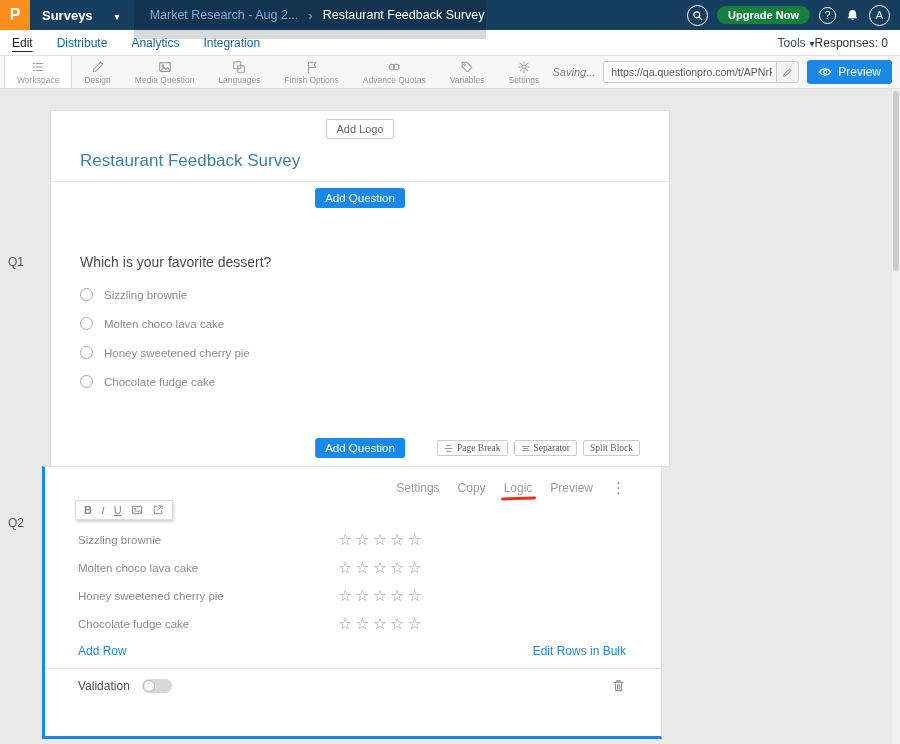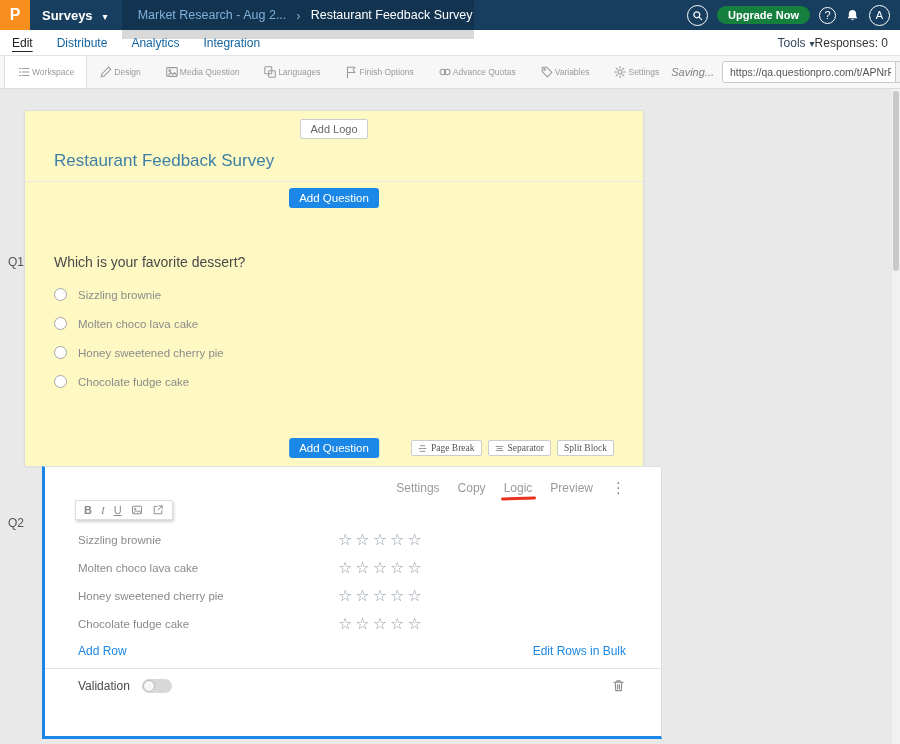--- a/index.html
+++ b/index.html
@@ -3,21 +3,21 @@
 <meta charset="utf-8">
 <style>
   * { margin:0; padding:0; box-sizing:border-box; }
   html,body { width:900px; height:744px; overflow:hidden; }
   body { font-family:"Liberation Sans","DejaVu Sans",sans-serif; background:#e9e9e9; }
 
   
   .topbar { height:30px; background:#173e5e; display:flex; align-items:center; color:#fff; }
   .logo { width:30px; height:30px; background:#f78e1e; display:flex; align-items:center; justify-content:center;
           font-weight:bold; font-size:16px; cursor:pointer; flex:none; }
-  .surveys { display:flex; align-items:center; gap:10px; margin-left:12px; font-size:13px; font-weight:600; cursor:pointer; flex:none; }
+  .surveys { display:flex; align-items:center; gap:22px; margin-left:12px; font-size:13px; font-weight:600; cursor:pointer; flex:none; }
   .caret::after { content:"▾"; font-size:10px; }
   .caret.dark::after { color:#33475b; }
   .bc-strip { height:48px; display:flex; align-items:center; background:rgba(0,0,0,.15); margin-left:14px;
               padding:0 16px; width:352px; flex:none; overflow:hidden; }
   .bc-parent { color:#7fb0d8; font-size:12.5px; white-space:nowrap; cursor:pointer; }
   .bc-sep { color:#8fa8bd; margin:0 10px; font-size:13px; }
   .bc-sep::after { content:"›"; }
   .bc-current { color:#fff; font-size:12.5px; white-space:nowrap; }
   .topbar-right { margin-left:auto; display:flex; align-items:center; gap:9px; padding-right:10px; }
   .tb-circle { width:21px; height:21px; border:1.5px solid #fff; border-radius:50%; display:flex;
@@ -34,42 +34,42 @@
   .menubar { height:26px; background:#fff; border-bottom:1px solid #e2e2e2; display:flex; align-items:center;
              padding:0 12px; font-size:12px; }
   .tab { margin-right:24px; color:#1464a0; cursor:pointer; }
   .tab.active { color:#222; text-decoration:underline; text-underline-offset:4px; }
   .menubar-right { margin-left:auto; display:flex; align-items:center; }
   .tools { color:#33475b; display:flex; align-items:center; gap:4px; cursor:pointer; }
   .responses { color:#333; cursor:pointer; }
 
   
   .toolbar { height:33px; background:#f7f7f7; border-bottom:1px solid #dcdcdc; display:flex; align-items:stretch; padding-left:4px; }
-  .tool-item { display:flex; align-items:center; justify-content:center; padding:0 12px;
+  .tool-item { display:flex; flex-direction:column; align-items:center; justify-content:center; padding:0 12px;
                gap:1px; color:#9a9a9a; font-size:8.5px; cursor:pointer; white-space:nowrap; }
   .tool-item.active { background:#fff; border-left:1px solid #ddd; border-right:1px solid #ddd; }
   .tool-icon svg { display:block; }
   .toolbar-right { margin-left:auto; display:flex; align-items:center; gap:8px; padding-right:8px; }
   .saving { font-style:italic; color:#808080; font-size:11px; }
   .url-box { display:flex; align-items:center; border:1px solid #c9c9c9; border-radius:3px; background:#fff;
              height:22px; overflow:hidden; }
   .url-input { border:none; outline:none; width:172px; font-size:10.5px; color:#555; padding:0 4px 0 7px;
                font-family:inherit; background:transparent; }
   .pencil-seg { width:22px; height:100%; display:flex; align-items:center; justify-content:center;
                 border-left:1px solid #c9c9c9; background:#f2f2f2; cursor:pointer; }
   .preview-btn { background:#1b87e6; border:none; color:#fff; height:24px; border-radius:3px; padding:0 11px;
                  font-size:12px; display:flex; align-items:center; gap:6px; cursor:pointer; font-family:inherit; }
 
   
   .content { position:relative; height:655px; background:#e9e9e9; overflow:hidden; }
   .qlabel { position:absolute; left:8px; font-size:12px; color:#555; }
   .qlabel.q1 { top:166px; }
   .qlabel.q2 { top:427px; }
 
-  .card-top { position:absolute; left:24px; top:21px; width:620px; height:356px; background:#fef9c3;
+  .card-top { position:absolute; left:50px; top:21px; width:620px; height:356px; background:#ffffff;
               border:1px solid #ddd; border-bottom:none; overflow:hidden; box-shadow:0 1px 2px rgba(0,0,0,.06); }
   .card-header { padding-top:8px; border-bottom:1px solid #e8e8e8; padding-bottom:10px; }
   .add-logo { display:block; margin:0 auto; background:#fff; border:1px solid #ccc; border-radius:2px;
               font-size:11px; color:#666; padding:3px 9px; cursor:pointer; font-family:inherit; }
   .survey-title { margin:12px 0 0 29px; font-size:17px; color:#3f7fa6; font-weight:normal; cursor:text; }
 
   .add-q-row { display:flex; justify-content:center; padding-top:6px; }
   .add-q { background:#1b87e6; color:#fff; border:none; border-radius:3px; font-size:11.5px; padding:4px 10px;
            cursor:pointer; font-family:inherit; }
   .q-text { margin:46px 0 0 29px; font-size:14px; color:#4a4a4a; }

